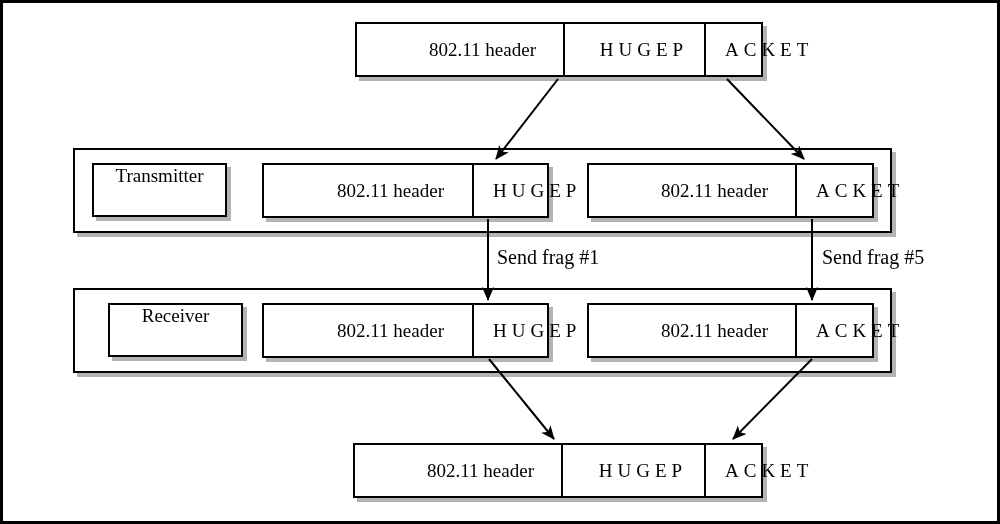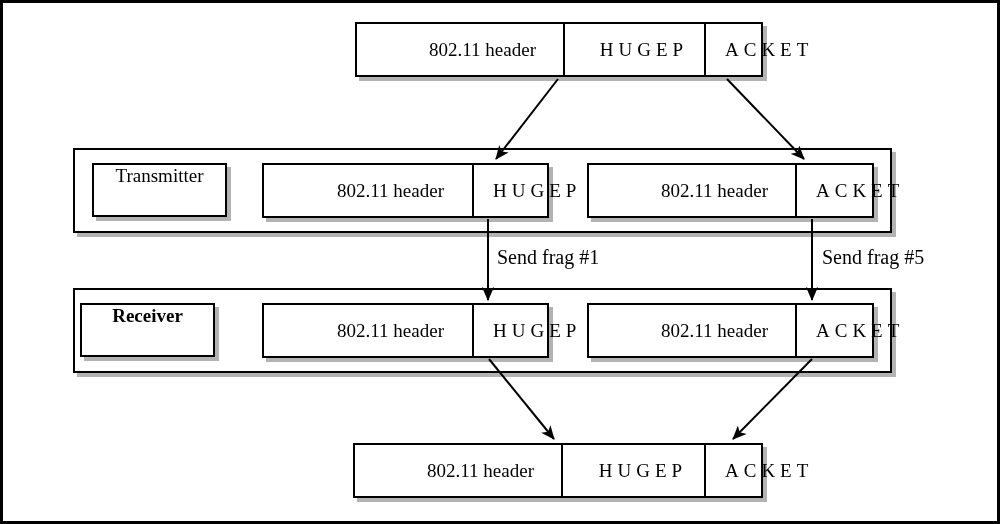--- a/index.html
+++ b/index.html
@@ -96,21 +96,21 @@
   <div class="box" style="left:587px; top:163px; width:287px; height:55px;">
     <div class="seg" style="flex:0 0 161px;">802.11 header</div>
     <div class="seg payload" style="flex:1;">ACKET</div>
   </div>
 
   <div class="arrow-label" style="left:497px; top:246px;">Send frag #1</div>
   <div class="arrow-label" style="left:822px; top:246px;">Send frag #5</div>
 
   <div class="rowbox" style="left:73px; top:288px; width:819px; height:85px;"></div>
 
-  <div class="box labelbox" style="left:80px; top:303px; width:135px; height:54px;font-weight:bold;">
+  <div class="box labelbox" style="left:108px; top:303px; width:135px; height:54px;">
     <span>Receiver</span>
   </div>
 
   <div class="box" style="left:262px; top:303px; width:287px; height:55px;">
     <div class="seg" style="flex:0 0 163px;">802.11 header</div>
     <div class="seg payload" style="flex:1;">HUGEP</div>
   </div>
 
   <div class="box" style="left:587px; top:303px; width:287px; height:55px;">
     <div class="seg" style="flex:0 0 161px;">802.11 header</div>

